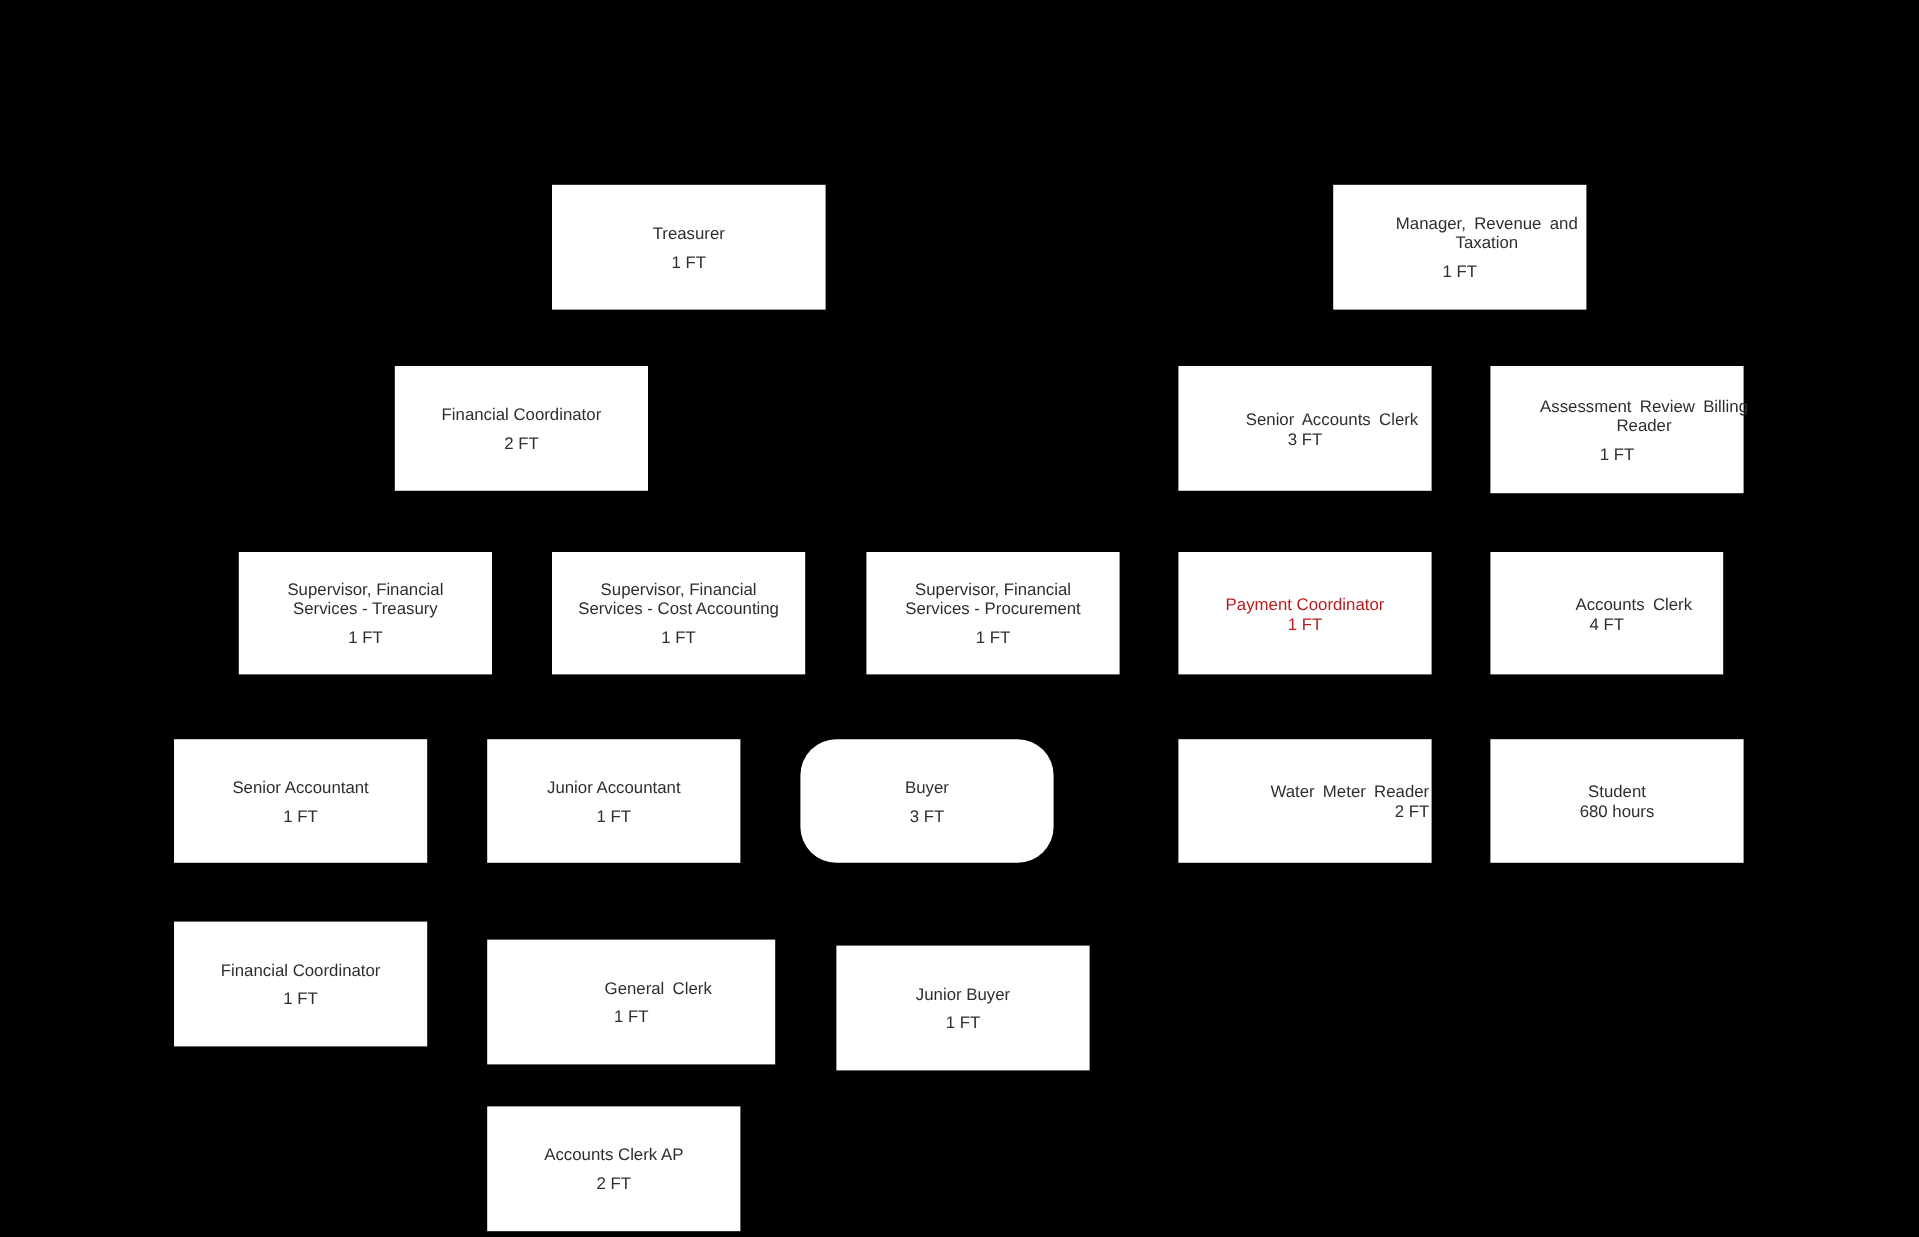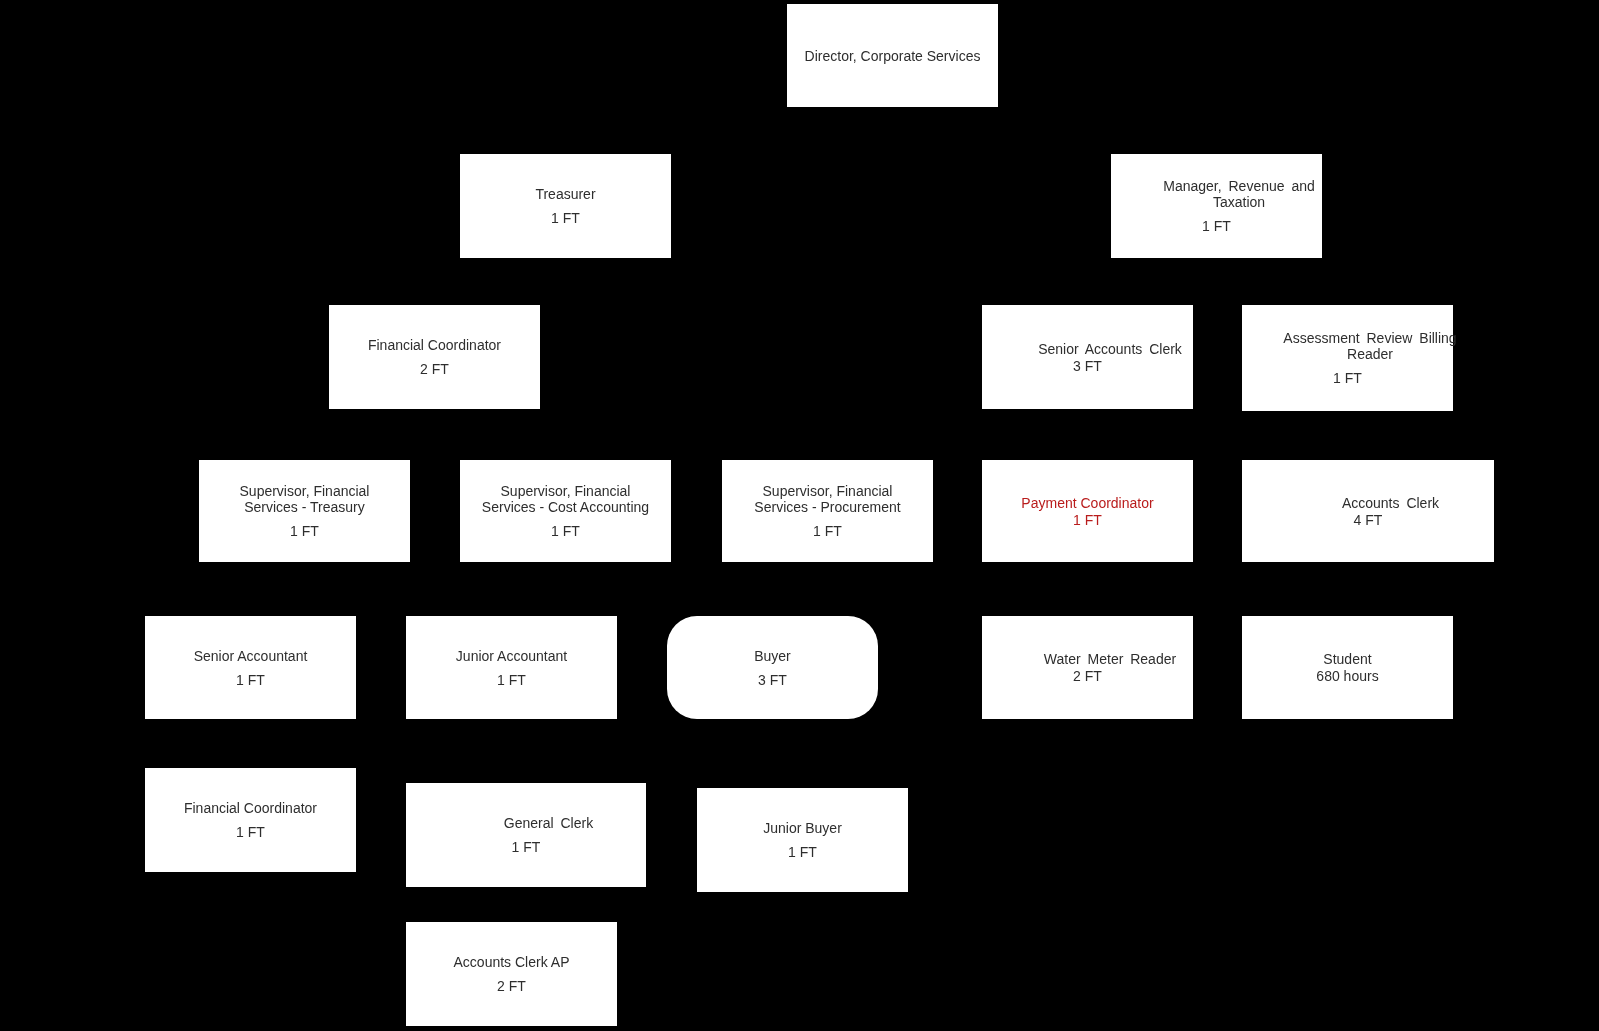--- a/index.html
+++ b/index.html
@@ -41,27 +41,21 @@
     white-space: nowrap;
   }
   .node .count.tight {
     margin-top: 1px;
   }
 </style>
 </head>
 <body>
 
 <div id="org-chart-canvas" style="background: rgb(0, 0, 0);">
-    <div class="node" style="left: 787px; top: 4px; width: 211px; height: 103px; background: rgb(255, 255, 255); color: rgb(46, 46, 46);">
-    <div class="title">
-        <div class="line">Director, Corporate Services</div>
-      </div>
-
-  </div>
-    <div class="node" style="left: 460px; top: 154px; width: 211px; height: 104px; background: rgb(255, 255, 255); color: rgb(46, 46, 46);">
+    <div class="node" style="left: 460px; top: 154px; width: 228px; height: 104px; background: rgb(255, 255, 255); color: rgb(46, 46, 46);">
     <div class="title">
         <div class="line">Treasurer</div>
       </div>
     <div class="count">1 FT</div>
   </div>
     <div class="node" style="left: 1111px; top: 154px; width: 211px; height: 104px; background: rgb(255, 255, 255); color: rgb(46, 46, 46);">
     <div class="title wide">
         <div class="line">Manager, Revenue and</div>
         <div class="line">Taxation</div>
       </div>
@@ -106,21 +100,21 @@
         <div class="line">Services - Procurement</div>
       </div>
     <div class="count">1 FT</div>
   </div>
     <div class="node" style="left: 982px; top: 460px; width: 211px; height: 102px; background: rgb(255, 255, 255); color: #b91c1c;">
     <div class="title">
         <div class="line">Payment Coordinator</div>
       </div>
     <div class="count tight">1 FT</div>
   </div>
-    <div class="node" style="left: 1242px; top: 460px; width: 252px; height: 102px; background: rgb(255, 255, 255); color: rgb(46, 46, 46); align-items: center;">
+    <div class="node" style="left: 1242px; top: 460px; width: 194px; height: 102px; background: rgb(255, 255, 255); color: rgb(46, 46, 46); align-items: center;">
     <div class="title wide">
         <div class="line">Accounts Clerk</div>
       </div>
     <div class="count tight">4 FT</div>
   </div>
     <div class="node" style="left: 145px; top: 616px; width: 211px; height: 103px; background: rgb(255, 255, 255); color: rgb(46, 46, 46);">
     <div class="title">
         <div class="line">Senior Accountant</div>
       </div>
     <div class="count">1 FT</div>
@@ -130,21 +124,21 @@
         <div class="line">Junior Accountant</div>
       </div>
     <div class="count">1 FT</div>
   </div>
     <div class="node" style="left: 667px; top: 616px; width: 211px; height: 103px; background: rgb(255, 255, 255); color: rgb(46, 46, 46); border-radius: 30px;">
     <div class="title">
         <div class="line">Buyer</div>
       </div>
     <div class="count">3 FT</div>
   </div>
-    <div class="node" style="left: 982px; top: 616px; width: 211px; height: 103px; background: rgb(255, 255, 255); color: rgb(46, 46, 46);">
+    <div class="node" style="left: 982px; top: 616px; width: 211px; height: 103px; background: rgb(255, 255, 255); color: rgb(46, 46, 46); align-items: flex-end;">
     <div class="title wide">
         <div class="line">Water Meter Reader</div>
       </div>
     <div class="count tight">2 FT</div>
   </div>
     <div class="node" style="left: 1242px; top: 616px; width: 211px; height: 103px; background: rgb(255, 255, 255); color: rgb(46, 46, 46);">
     <div class="title">
         <div class="line">Student</div>
       </div>
     <div class="count tight">680 hours</div>

